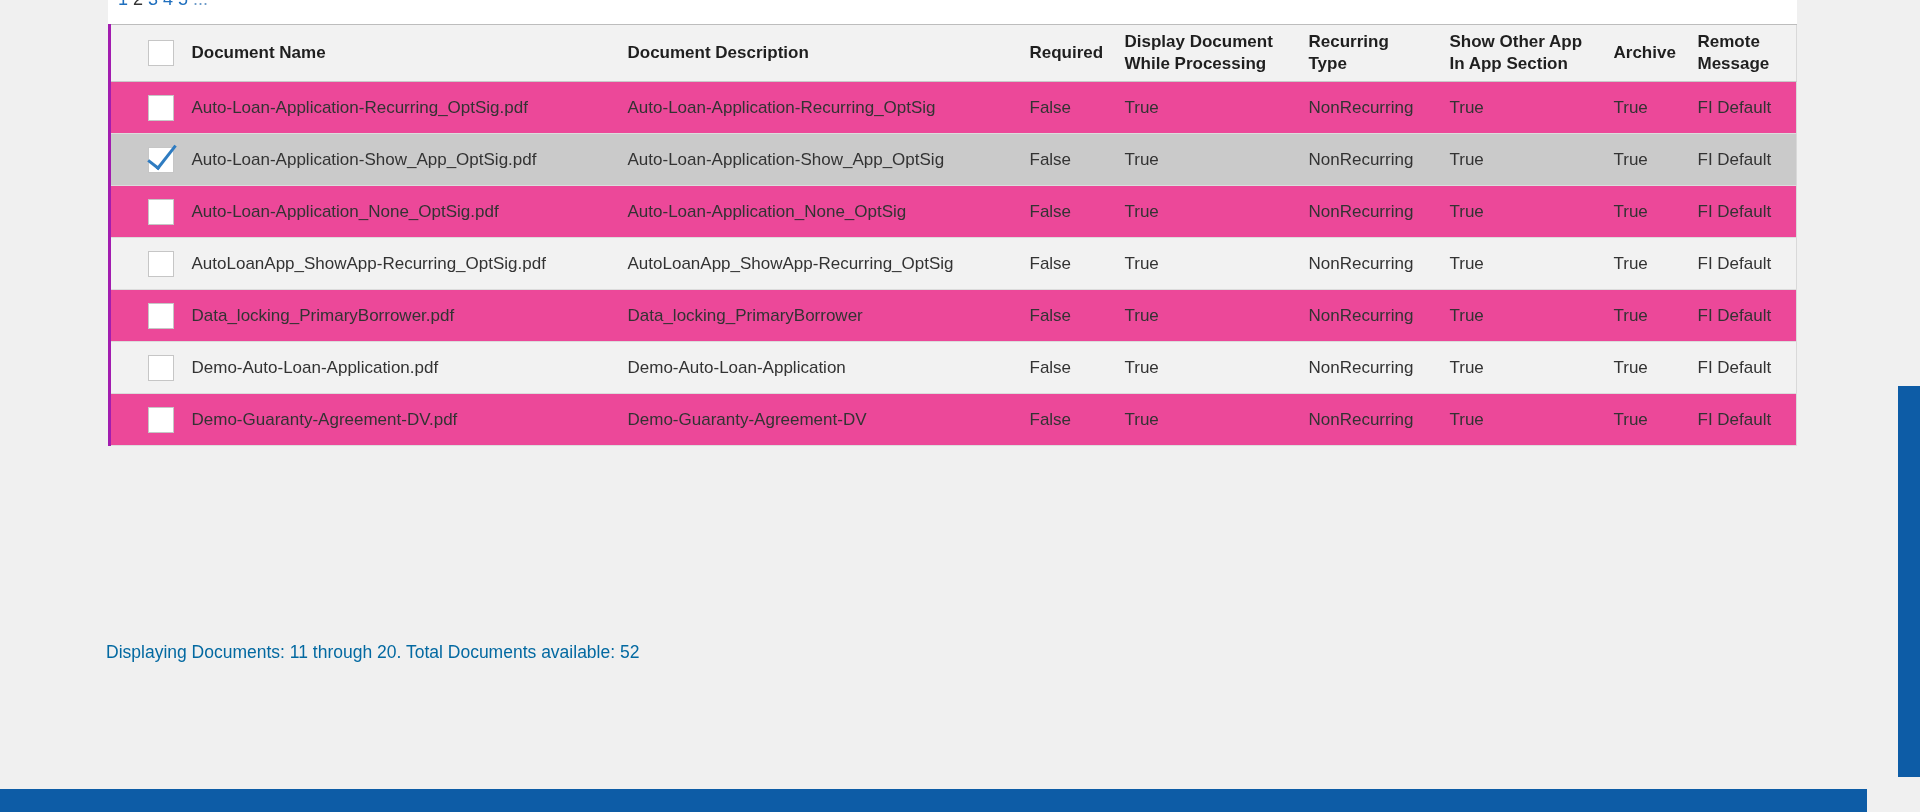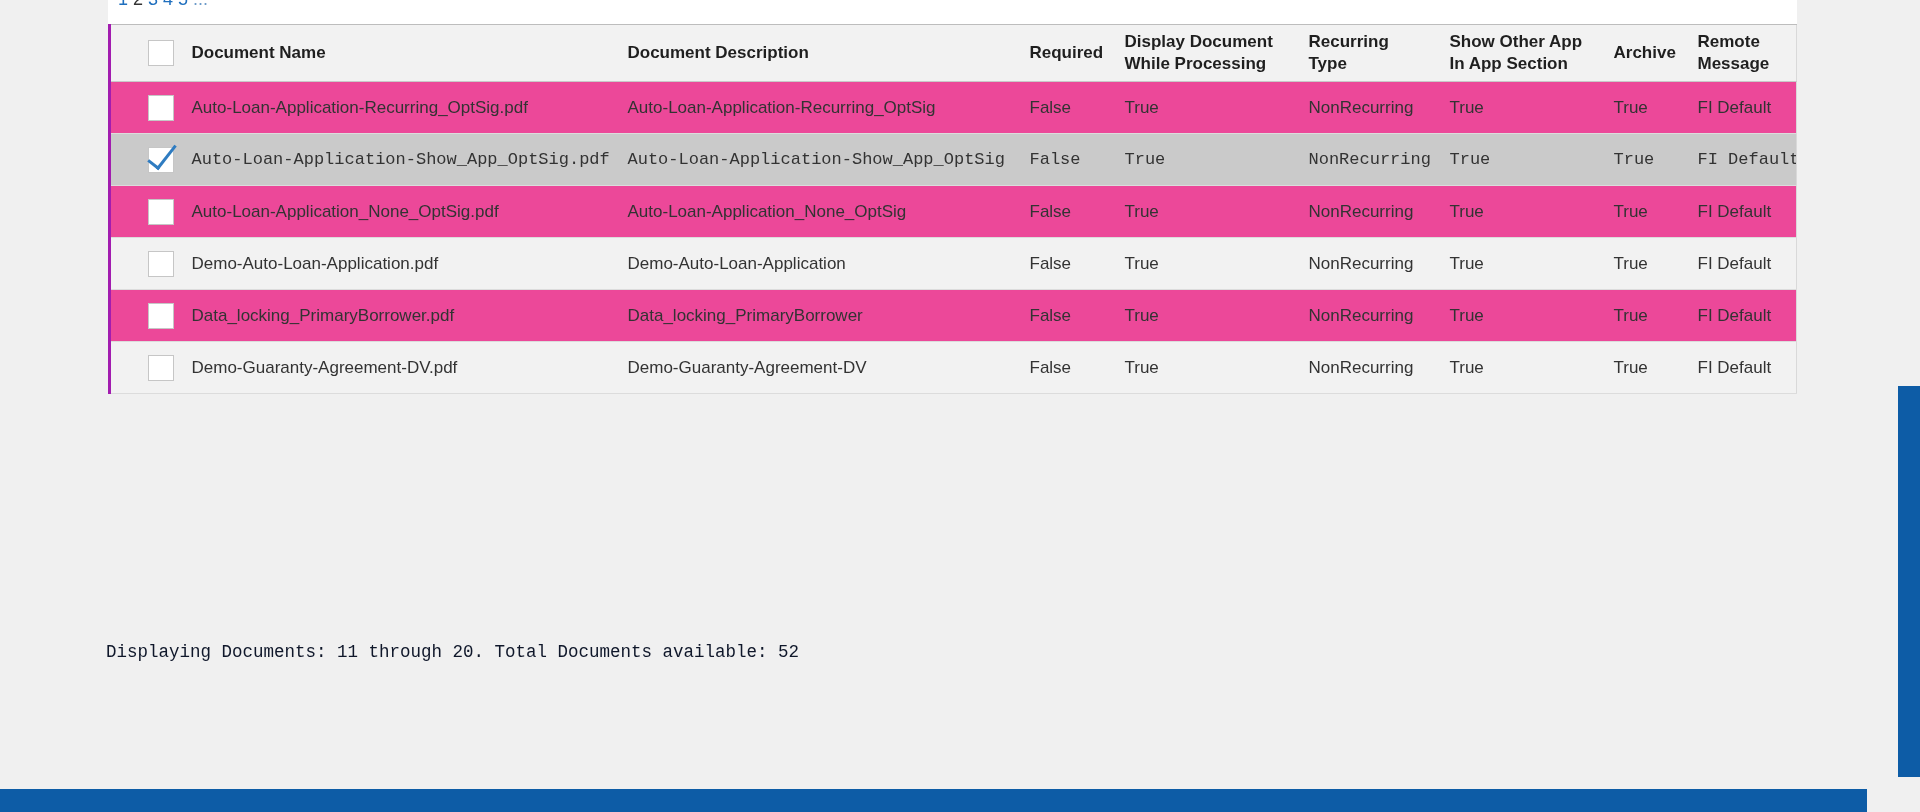--- a/index.html
+++ b/index.html
@@ -37,33 +37,33 @@
   }
   table.doc-table thead th.col-check{padding:0 0 0 37px;}
   table.doc-table tbody td{
     height:51px;font-size:17px;color:#333333;vertical-align:middle;
     padding:0 8px 0 10px;border-bottom:1px solid #dcdcdc;
     white-space:nowrap;overflow:hidden;
   }
   table.doc-table tbody td.col-check{padding:0 0 0 37px;}
   table.doc-table tbody tr{background:#ec4899;}
   table.doc-table tbody tr:nth-child(even){background:var(--stripe);}
-  table.doc-table tbody tr.selected{background:var(--selected-row);font-family:Liberation Mono, monospace;}
+  table.doc-table tbody tr.selected{background:var(--selected-row);}
 
   .checkbox{
     width:26px;height:26px;background:#ffffff;border:1px solid #c6c6c6;
     position:relative;box-sizing:border-box;cursor:pointer;
   }
   .checkmark{
     position:absolute;left:6px;top:-9px;width:11px;height:27px;
     border-right:3px solid var(--check-blue);
     border-bottom:3px solid var(--check-blue);
     transform:rotate(38deg);pointer-events:none;
   }
-  .status-text{position:absolute;left:106px;top:642px;font-size:17.5px;color:#0f172a;font-family:Liberation Mono, monospace;}
+  .status-text{position:absolute;left:106px;top:642px;font-size:17.5px;color:#0369a1;}
   .bottom-accent-bar{position:absolute;left:0;top:789px;width:1867px;height:23px;background:var(--accent-blue);}
   .right-accent-bar{position:absolute;left:1898px;top:386px;width:22px;height:391px;background:var(--accent-blue);}
 </style>
 </head>
 <body>
 
 <div class="top-white-band"></div>
 
 <nav class="pagination" id="pagination"><span class="page">1</span><span class="page current">2</span><span class="page">3</span><span class="page">4</span><span class="page">5</span><span class="page ellipsis">...</span></nav>
 
@@ -133,35 +133,48 @@
         <td>True</td>
         <td>NonRecurring</td>
         <td>True</td>
         <td>True</td>
         <td>FI Default</td>
       </tr>
       <tr>
         <td class="col-check">
           <div class="checkbox"></div>
         </td>
-        <td>Demo-Auto-Loan-Application.pdf</td>
-        <td>Demo-Auto-Loan-Application</td>
+        <td>AutoLoanApp_ShowApp-Recurring_OptSig.pdf</td>
+        <td>AutoLoanApp_ShowApp-Recurring_OptSig</td>
         <td>False</td>
         <td>True</td>
         <td>NonRecurring</td>
         <td>True</td>
         <td>True</td>
         <td>FI Default</td>
       </tr>
       <tr>
         <td class="col-check">
           <div class="checkbox"></div>
         </td>
         <td>Data_locking_PrimaryBorrower.pdf</td>
         <td>Data_locking_PrimaryBorrower</td>
+        <td>False</td>
+        <td>True</td>
+        <td>NonRecurring</td>
+        <td>True</td>
+        <td>True</td>
+        <td>FI Default</td>
+      </tr>
+      <tr>
+        <td class="col-check">
+          <div class="checkbox"></div>
+        </td>
+        <td>Demo-Auto-Loan-Application.pdf</td>
+        <td>Demo-Auto-Loan-Application</td>
         <td>False</td>
         <td>True</td>
         <td>NonRecurring</td>
         <td>True</td>
         <td>True</td>
         <td>FI Default</td>
       </tr>
       <tr>
         <td class="col-check">
           <div class="checkbox"></div>

